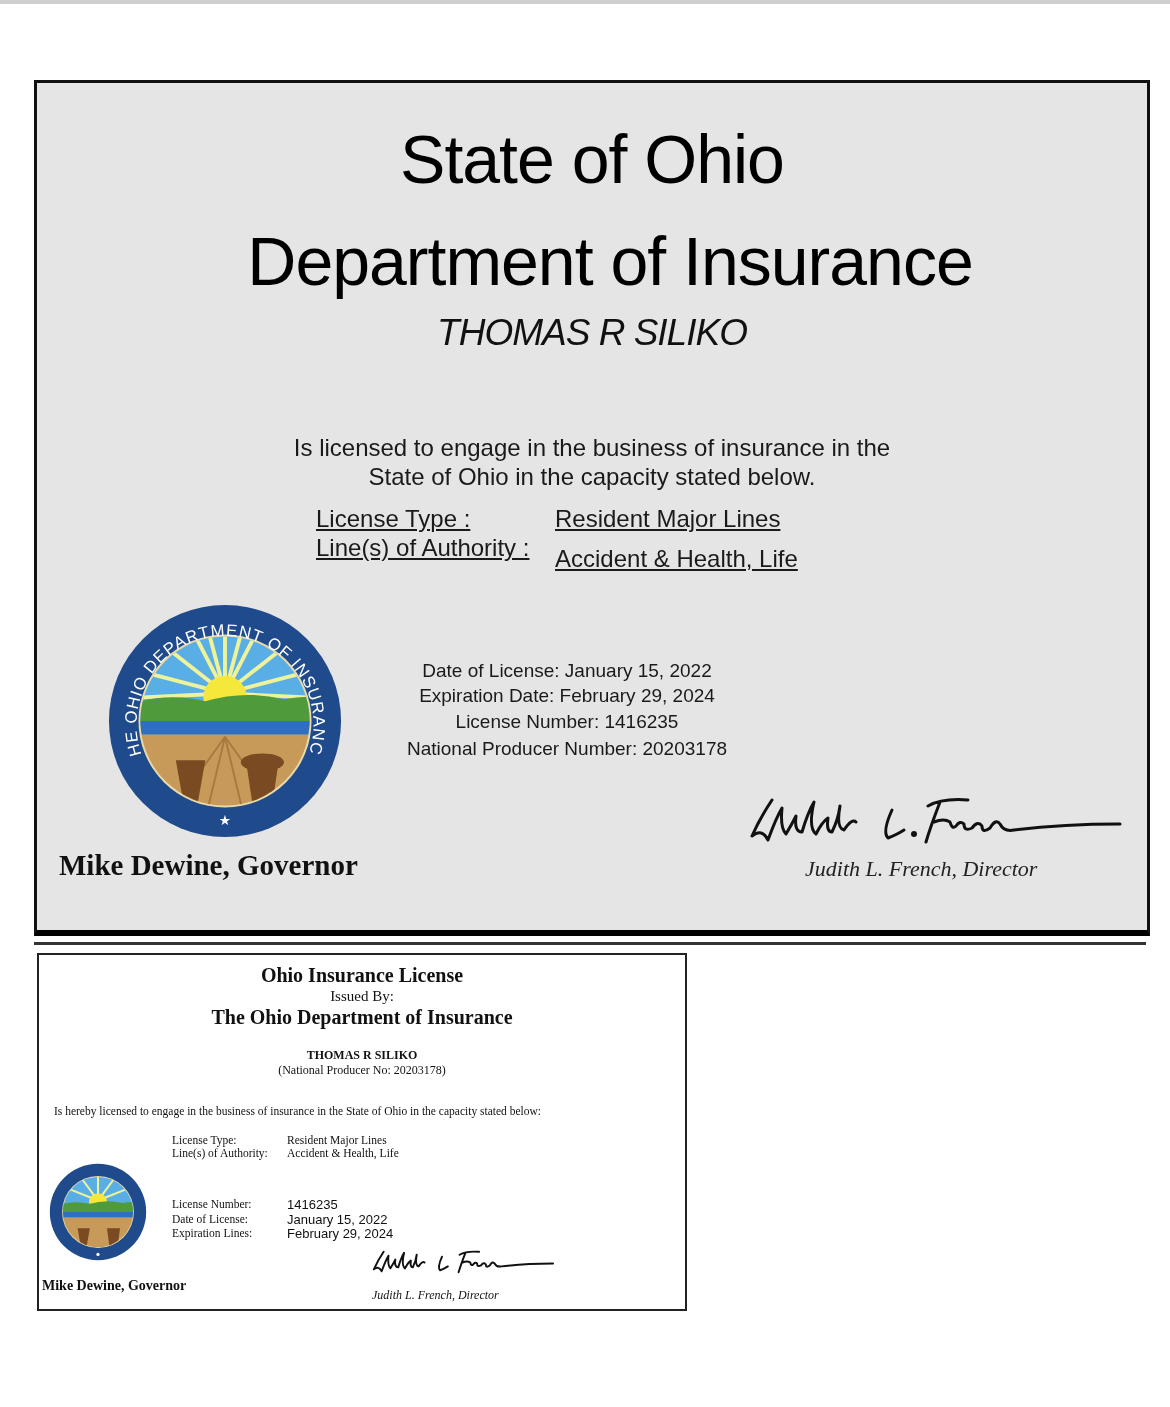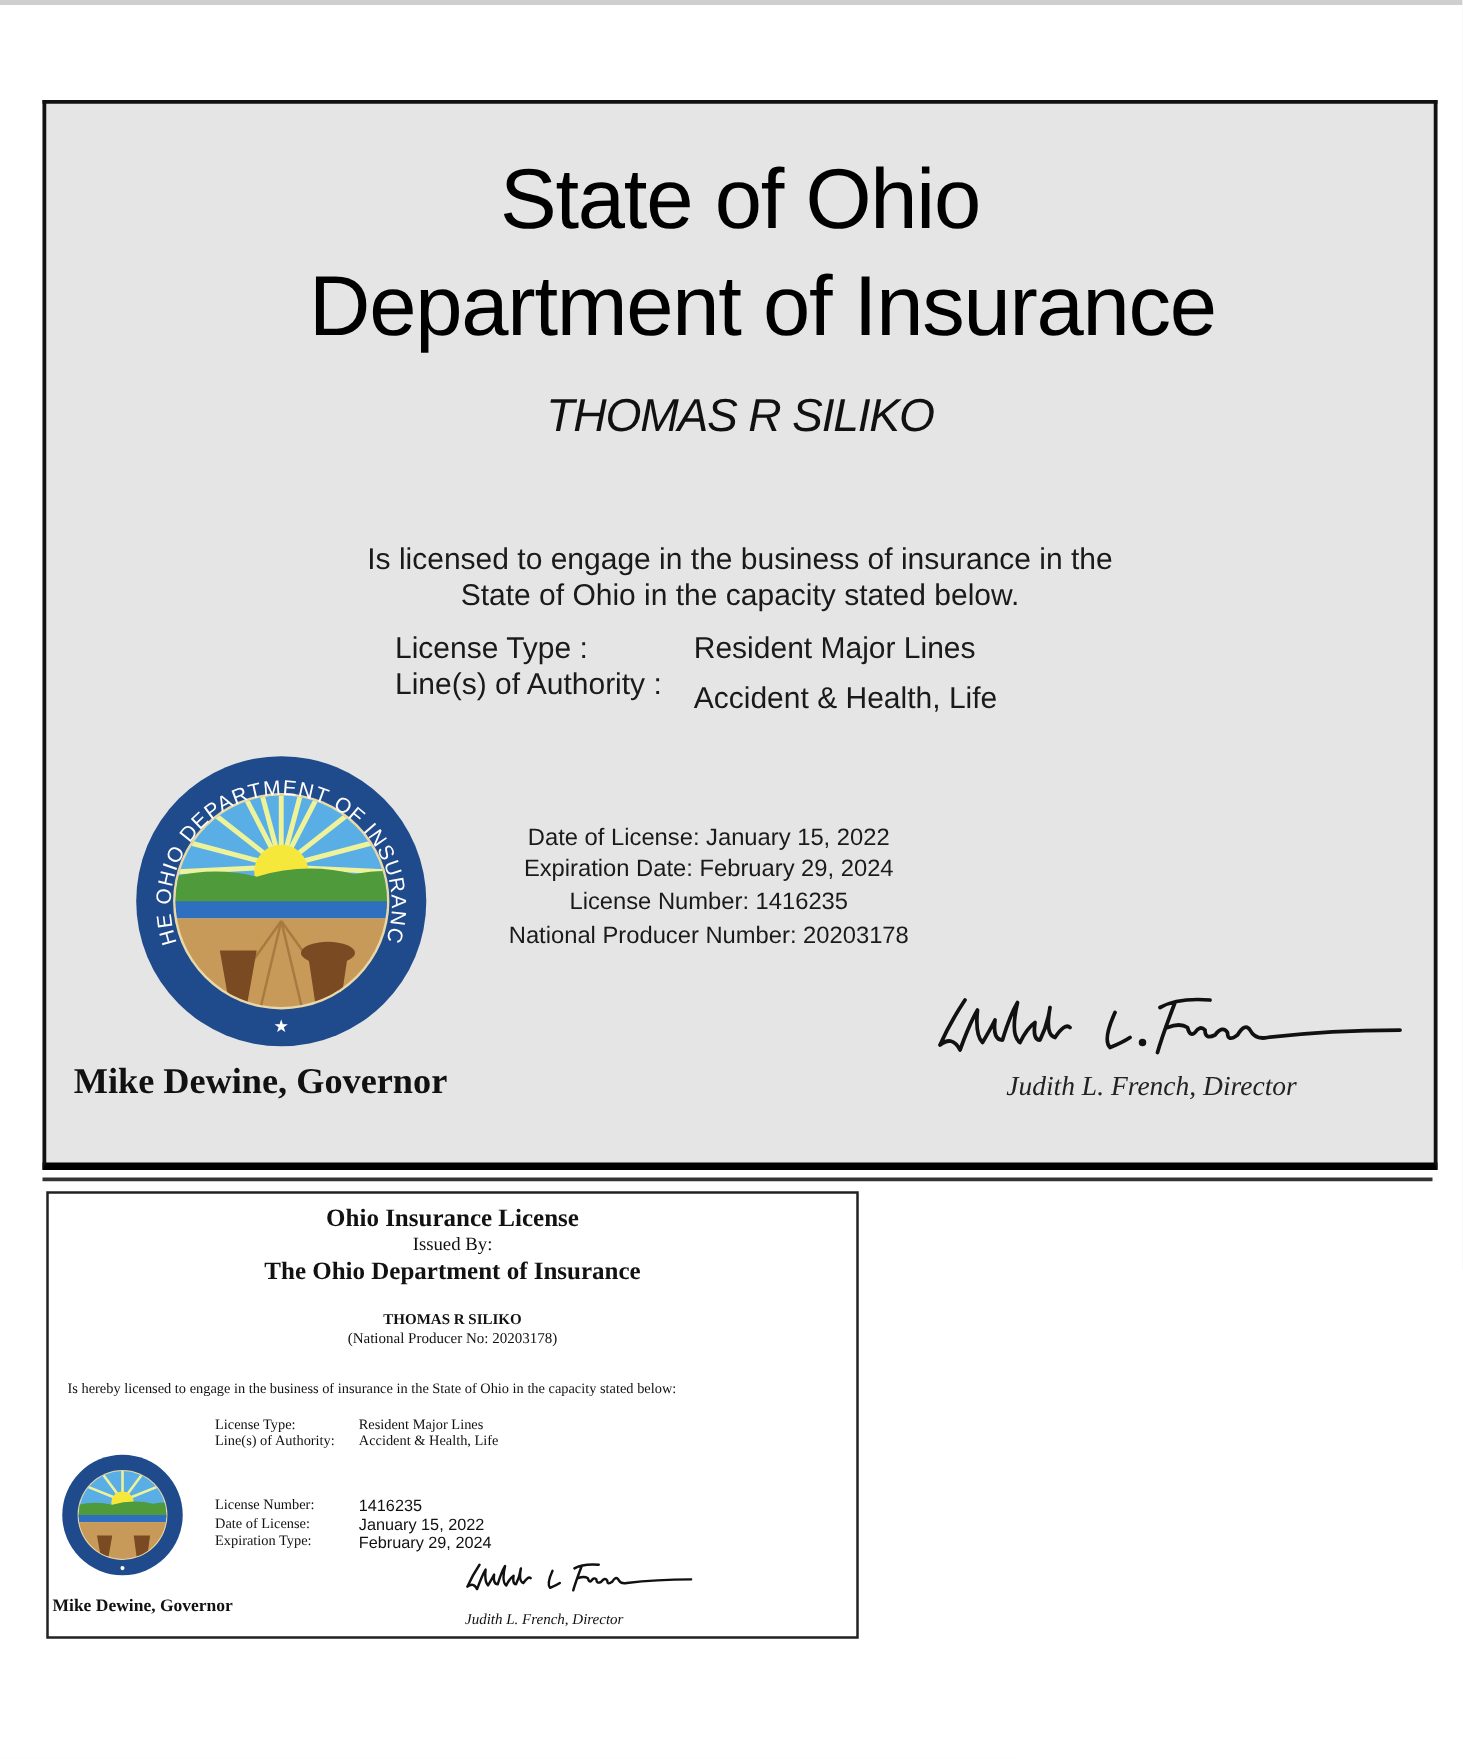--- a/index.html
+++ b/index.html
@@ -14,30 +14,30 @@
     border-top: 3px solid #111; border-left: 3px solid #111;
     border-right: 3px solid #111; border-bottom: 6px solid #000;
     background: #e5e5e5;
   }
   .cert-title {
     position: absolute; left: 0; width: 100%; text-align: center;
     font-family: "Liberation Sans", sans-serif; color: #000;
     font-size: 68px; line-height: 84px; letter-spacing: -1px;
   }
   .t1 { top: 34px; }
-  .t2 { top: 120px; padding-left: 36px; }
+  .t2 { top: 136px; padding-left: 36px; }
   .holder-name {
     position: absolute; top: 229px; left: 0; width: 100%; text-align: center;
     font-size: 37px; font-style: italic; letter-spacing: -1px; color: #111;
   }
   .statement {
     position: absolute; top: 350px; left: 0; width: 100%; text-align: center;
     font-size: 24px; line-height: 29px; color: #1a1a1a;
   }
-  .kv { position: absolute; font-size: 24px; color: #1a1a1a; white-space: nowrap; }
+  .kv { position: absolute; font-size: 24px; color: #1a1a1a; white-space: nowrap; text-decoration: underline; }
   .lt-label { left: 279px; top: 422px; }
   .lt-value { left: 518px; top: 422px; }
   .loa-label { left: 279px; top: 451px; }
   .loa-value { left: 518px; top: 462px; }
 
   .seal-big { position: absolute; left: 70px; top: 520px; width: 236px; height: 236px; }
 
   .details {
     position: absolute; top: 576px; left: 340px; width: 380px; text-align: center;
     font-size: 19px; color: #1a1a1a;
@@ -207,21 +207,21 @@
       <path d="M70 160 L100 160 L92 205 L78 205 Z" fill="#7a4a22"></path>
       <path d="M142 160 L174 160 L168 205 L148 205 Z" fill="#7a4a22"></path>
     </g>
     <circle cx="120" cy="224" r="4" fill="#ffffff"></circle>
   </svg>
 
   <div class="c-row c-lbl" style="top:243px">License Number:</div>
   <div class="c-row c-val c-sans" style="top:242px">1416235</div>
   <div class="c-row c-lbl" style="top:258px">Date of License:</div>
   <div class="c-row c-val c-sans" style="top:257px">January 15, 2022</div>
-  <div class="c-row c-lbl" style="top:272px">Expiration Type:</div>
+  <div class="c-row c-lbl" style="top:272px">Expiration Lines:</div>
   <div class="c-row c-val c-sans" style="top:271px">February 29, 2024</div>
 
   <svg class="sig-small" viewBox="0 0 380 70">
     <g fill="none" stroke="#111" stroke-width="4" stroke-linecap="round" stroke-linejoin="round">
       <path d="M30 12 Q18 30 10 48 Q20 40 26 52 Q34 30 40 20 Q38 40 44 46 Q50 36 54 28 Q52 44 60 44 Q66 24 72 14 Q66 40 74 46 Q80 34 86 30 Q84 44 90 44 Q96 32 98 18 Q94 40 102 42 Q110 30 114 34"></path>
       <path d="M150 22 Q140 44 146 50 Q156 46 162 42"></path>
       <path d="M186 18 Q200 10 226 12 M198 14 Q188 40 184 54 M192 34 Q202 30 208 34 Q210 42 214 38 Q218 32 222 36 Q222 44 230 40 Q236 32 240 38 Q240 46 248 40 Q254 30 258 36 Q262 44 272 42 Q320 36 378 36"></path>
     </g>
   </svg>
 

